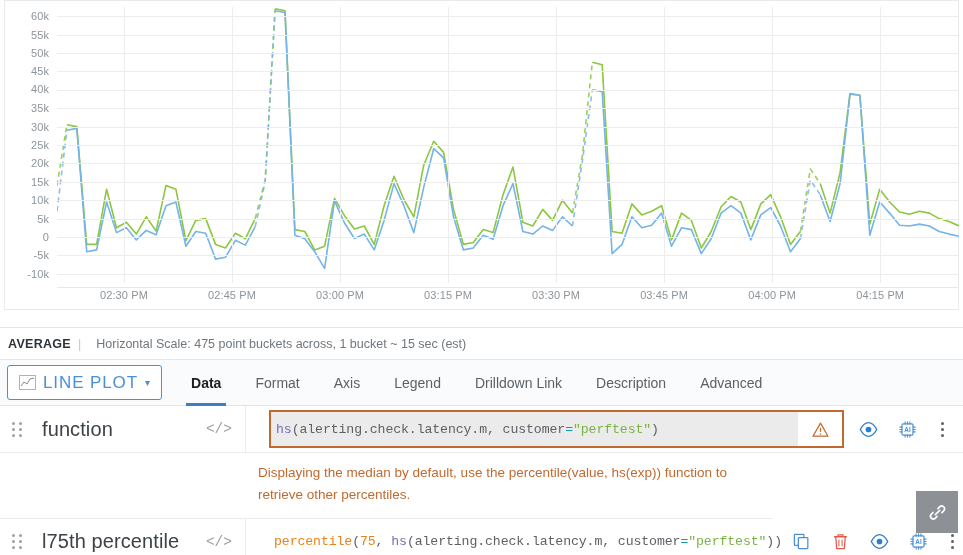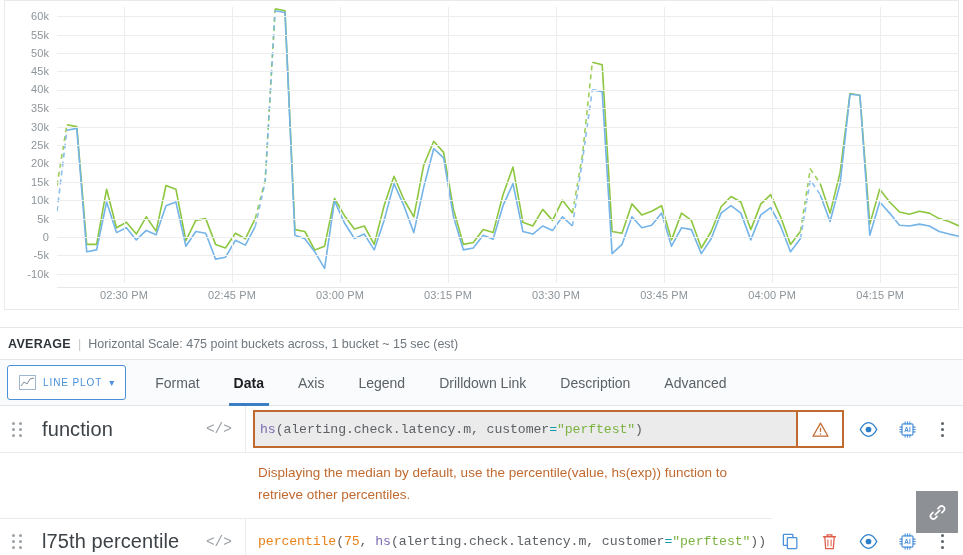--- a/index.html
+++ b/index.html
@@ -68,21 +68,21 @@
     padding-left: 8px;
     background: #ffffff;
     border-bottom: 1px solid #e4e7ea;
     text-align: center;
   }
   .status-avg {
     font-size: 12.5px; color: #2d3338; font-weight: 600;
     letter-spacing: .3px;
   }
   .status-sep { color: #c2c8cc; margin: 0 7px; font-size: 12.5px; }
-  .status-text { font-size: 12.5px; color: #6f777d; }
+  .status-text { font-size: 12.5px; color: #6f777d; margin-left: 8px; }
 
   
   .tabbar {
     position: relative;
     height: 46px; width: 963px;
     background: #fafbfc;
     display: flex; align-items: center;
     border-bottom: 1px solid #e0e4e8;
     padding-left: 7px;
   }
@@ -91,21 +91,21 @@
     height: 35px; padding: 0 11px;
     border: 1px solid #4a90d9; border-radius: 3px;
     background: #ffffff; cursor: pointer;
     margin-right: 12px;
   }
   .plot-type-btn .mini-chart {
     width: 17px; height: 15px; border: 1px solid #9fb8cf;
     display: block; position: relative; background: #fff;
   }
   .plot-type-label {
-    font-size: 10px; color: #4a90d9;
+    font-size: 17px; color: #4a90d9;
     letter-spacing: .9px; font-weight: 500;
   }
   .chev { color: #4a90d9; font-size: 10px; line-height: 1; }
   .tabs { display: flex; align-items: stretch; height: 46px; }
   .tab {
     position: relative;
     display: flex; align-items: center;
     padding: 0 17px; cursor: pointer;
     font-size: 14px; color: #5a6268;
     white-space: nowrap;
@@ -154,20 +154,21 @@
     font-family: "Liberation Mono", monospace;
   }
   .fn-expr-wrap {
     flex: 1; display: flex; align-items: center;
     position: relative;
   }
   .fn-expr {
     font-family: "Liberation Mono", monospace;
     font-size: 13.2px; letter-spacing: -.1px;
     white-space: pre;
+    margin-left: 16px;
   }
   .fn-expr.boxed {
     position: absolute;
     left: 7px; top: 4px;
     width: 545px; height: 38px;
     display: flex; align-items: center;
     border: 2px solid #c06a30;
     background: #ebebeb;
     padding-left: 5px;
     z-index: 3;
@@ -314,25 +315,25 @@
   <div class="plot-type-btn">
     <span class="mini-chart">
       <svg width="15" height="13" viewBox="0 0 15 13" style="display:block">
         <polyline points="1,10 4,6 7,8 10,3 14,2" fill="none" stroke="#7f8c96" stroke-width="1"></polyline>
       </svg>
     </span>
     <span class="plot-type-label">LINE PLOT</span>
     <span class="chev">▾</span>
   </div>
   <div class="tabs" id="tabs-container">
+      <div class="tab active">
+        <span>Data</span>
+      </div>
       <div class="tab">
         <span>Format</span>
-      </div>
-      <div class="tab active">
-        <span>Data</span>
       </div>
       <div class="tab">
         <span>Axis</span>
       </div>
       <div class="tab">
         <span>Legend</span>
       </div>
       <div class="tab">
         <span>Drilldown Link</span>
       </div>

